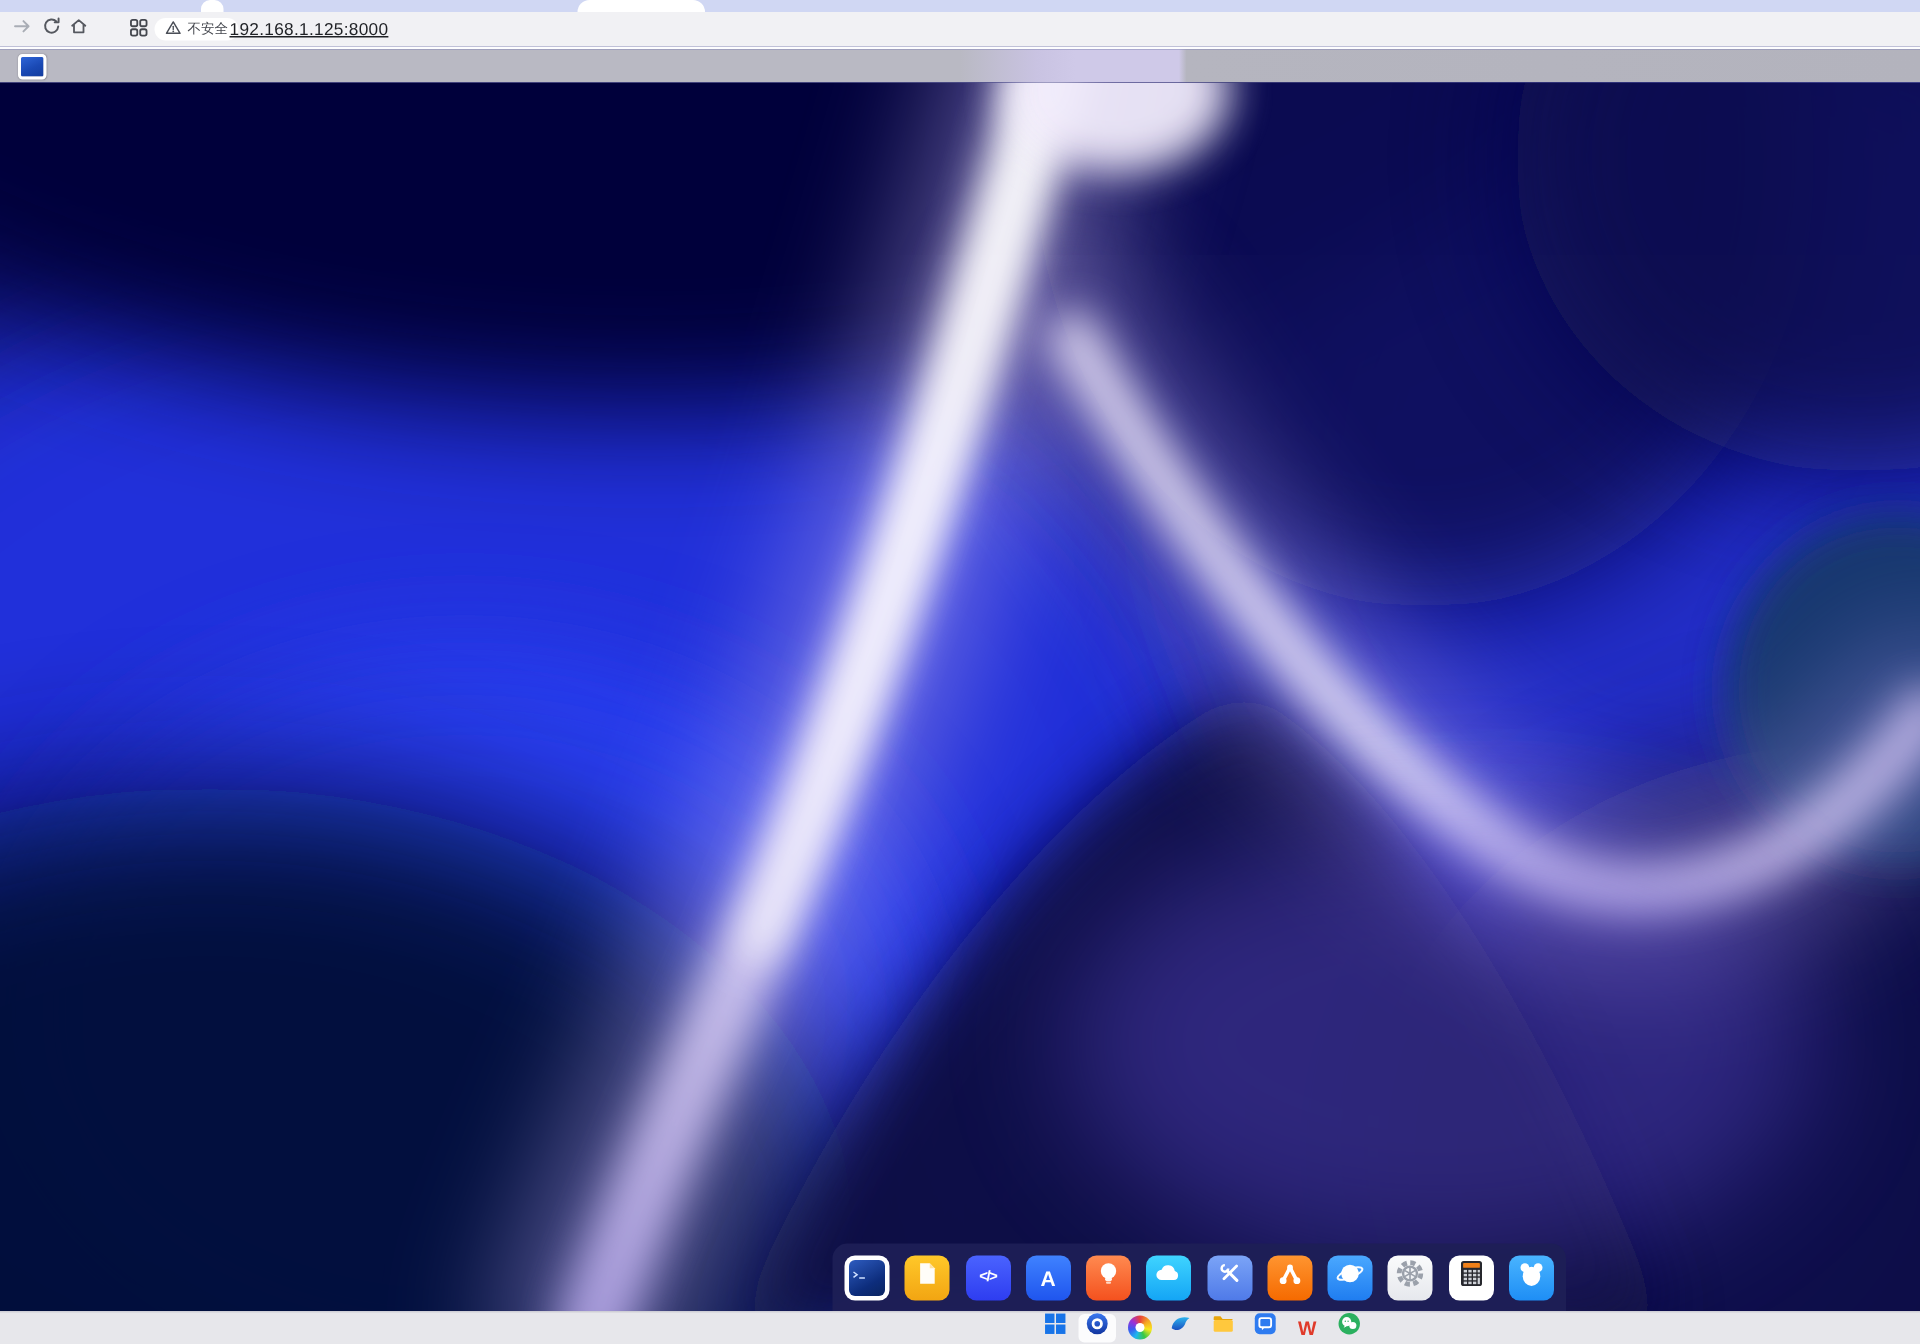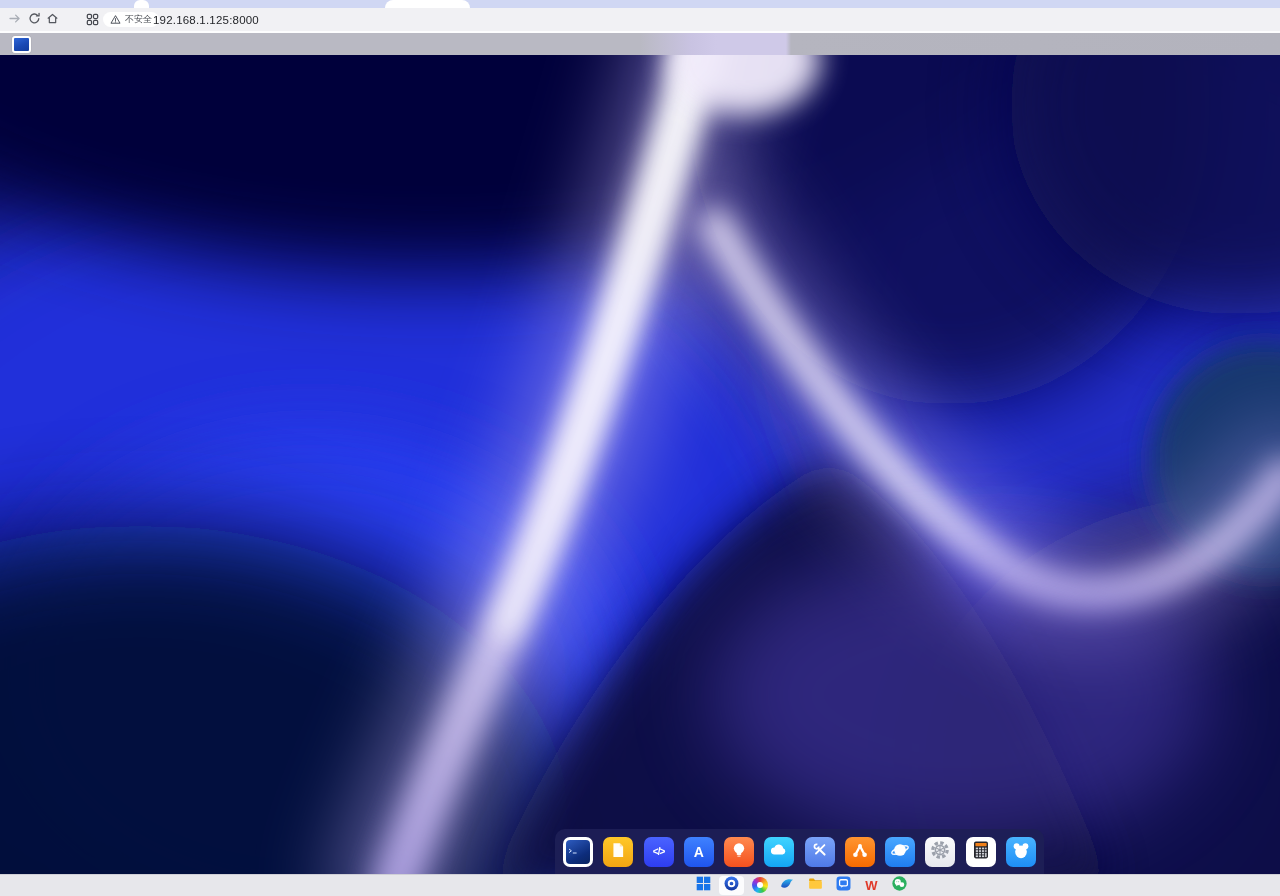--- a/index.html
+++ b/index.html
@@ -18,21 +18,21 @@
   .btn-forward{left:7px;}
   .btn-reload{left:27px;}
   .btn-home{left:45px;}
   .btn-grid{left:85px;top:6px;}
   .security-pill{
     position:absolute;left:103px;top:4px;height:15px;background:#ffffff;border-radius:8px;
     display:flex;align-items:center;gap:4px;padding:0 7px;
   }
   .security-pill .sec-label{font-size:9px;color:#45484f;line-height:15px;white-space:nowrap;}
   .url-text{
-    position:absolute;left:153px;top:5px;font-size:11.5px;color:#1f2125;letter-spacing:.2px;line-height:14px;
+    position:absolute;left:153px;top:5px;font-size:11.5px;color:#1f2125;letter-spacing:.2px;line-height:14px;text-decoration:underline;
   }
   .toolbar-divider{position:absolute;top:31px;left:0;width:1280px;height:2px;background:#fdfdfe;}
   
   .viewer-bar{
     position:absolute;top:33px;left:0;width:1280px;height:22px;
     background:linear-gradient(90deg,#b9b9c3 0%,#b9b9c3 50%,#c9c3e2 54%,#cfc9e8 56%,#cfc9e8 61.4%,#b5b5bf 61.8%,#b3b3bd 100%);
   }
   .screen-btn{
     position:absolute;left:12px;top:3px;width:15px;height:13px;border-radius:3px;
     background:linear-gradient(155deg,#2f66d8 0%,#1a49b4 55%,#123c9e 100%);

